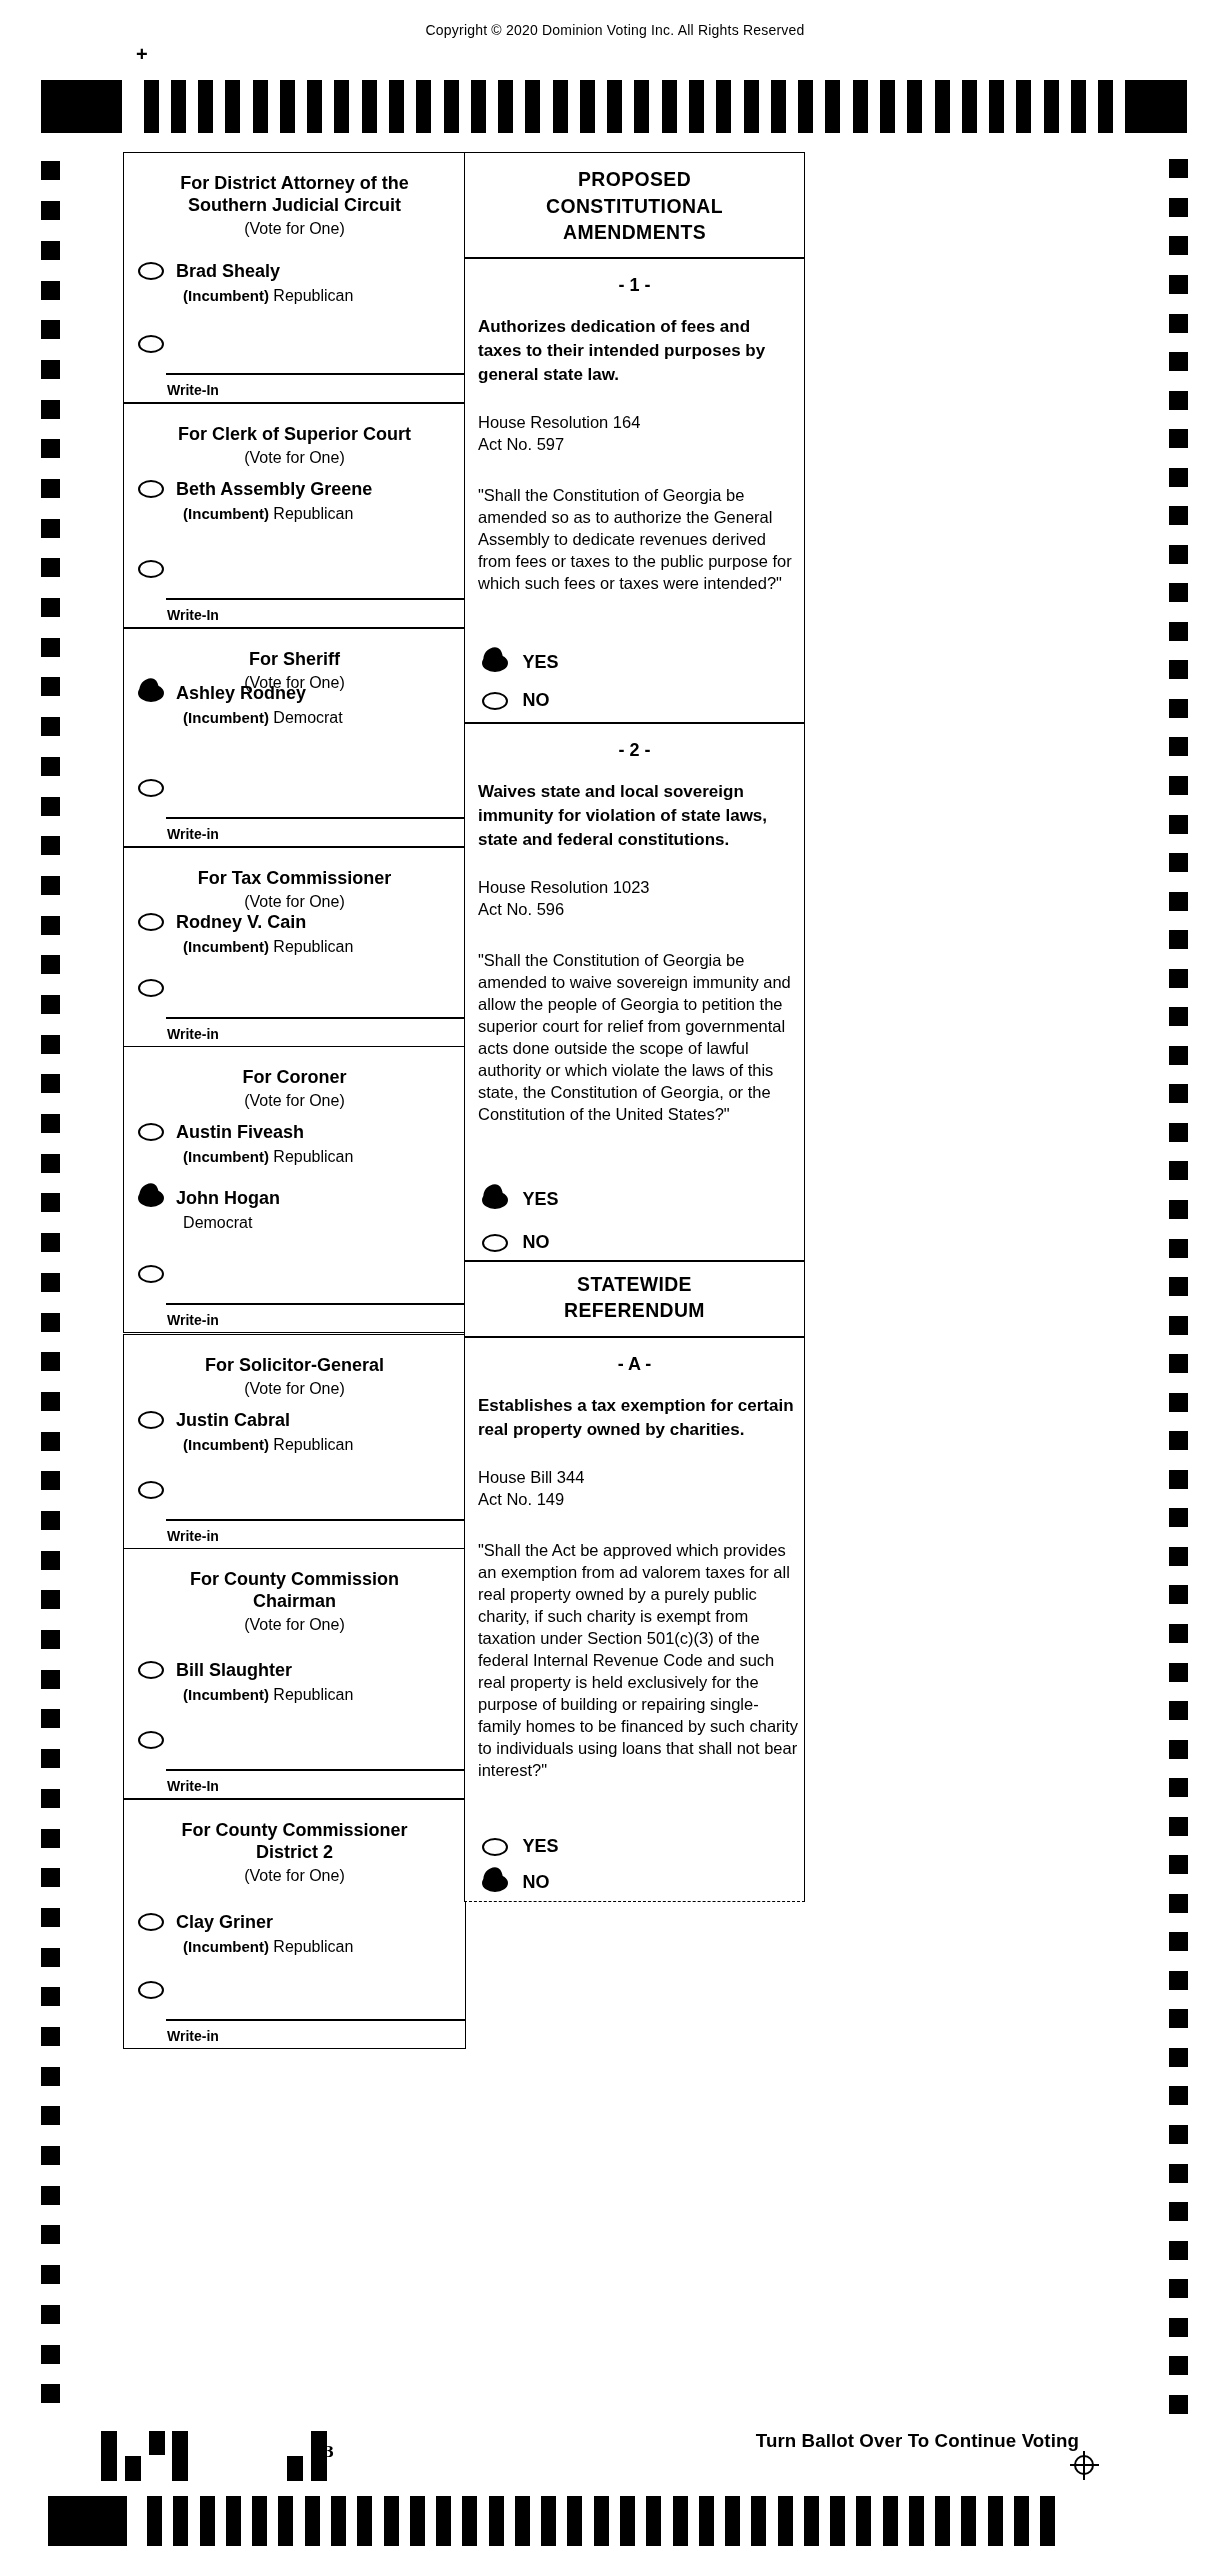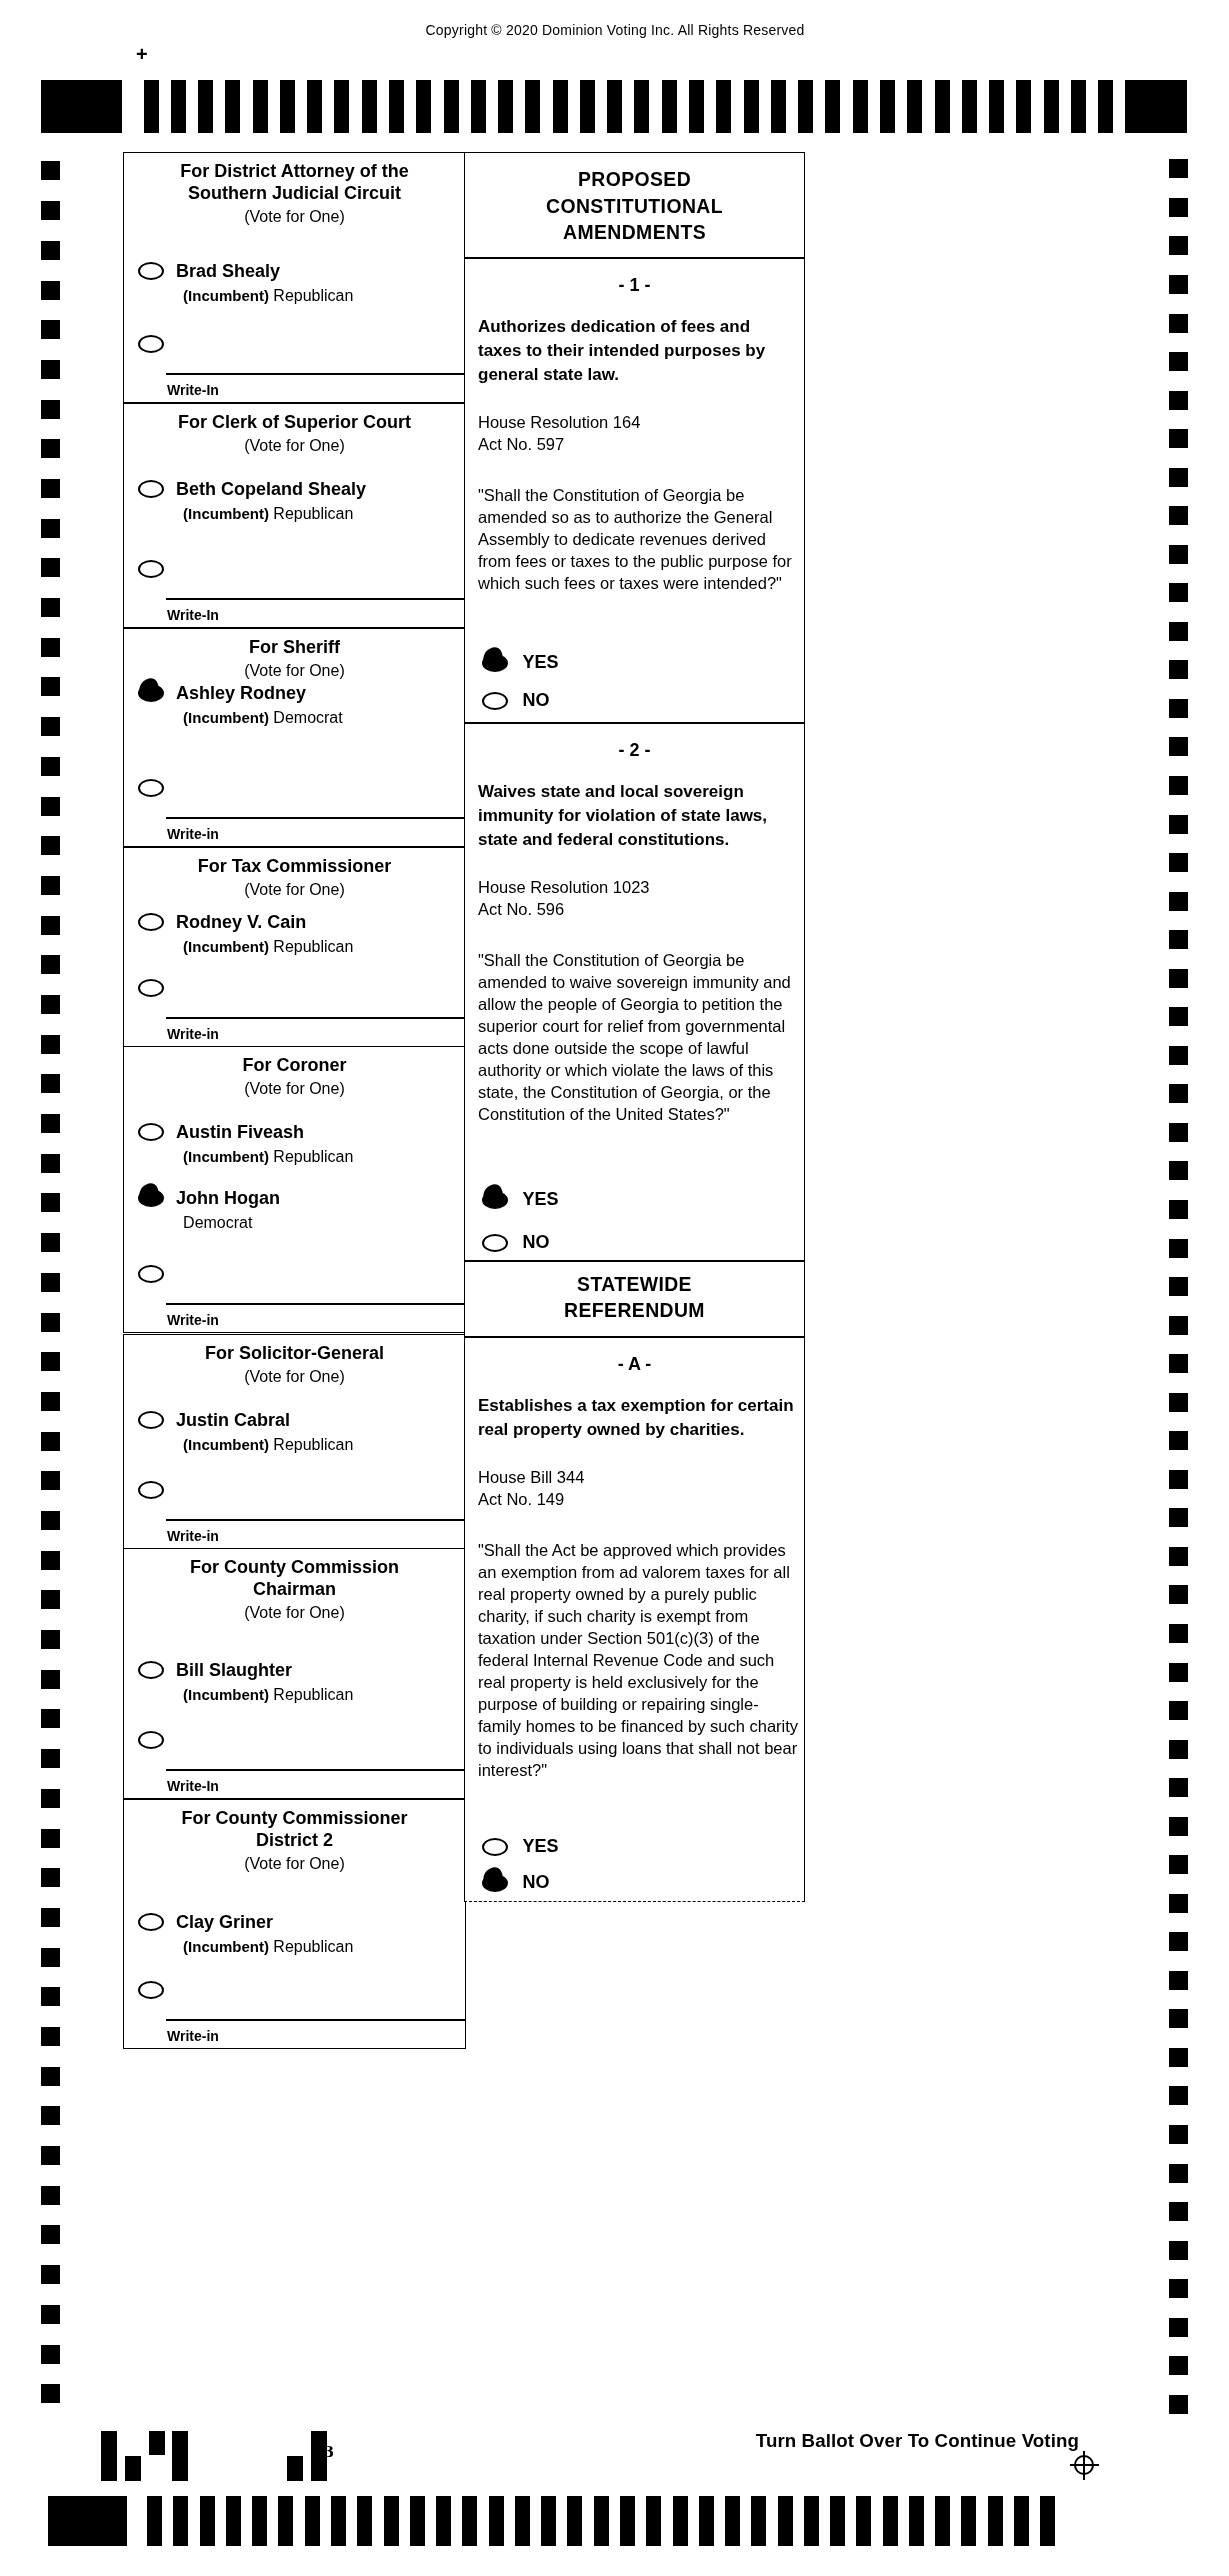--- a/index.html
+++ b/index.html
@@ -5,21 +5,21 @@
   html,body{margin:0;padding:0;background:#fff}
   body{position:relative;width:1230px;height:2576px;font-family:"Liberation Sans",sans-serif;color:#000;overflow:hidden}
   .blk{position:absolute;background:#000}
   .tm{position:absolute;background:#000}
   .copyright{position:absolute;top:21.5px;left:0;width:100%;text-align:center;font-size:14px;letter-spacing:0.2px}
   .plus{position:absolute;left:136px;top:43px;font-size:20px;font-weight:bold}
   
   .box{position:absolute;left:123px;width:343px;border:1.4px solid #000;box-sizing:border-box;background:#fff}
   .rbox{left:464px;width:341px}
   .hbox{text-align:center;font-weight:bold;font-size:19.4px;line-height:26.6px;padding-top:13px;letter-spacing:0.4px}
-  .c-title{font-weight:bold;font-size:18px;text-align:center;line-height:22px;margin-top:7px}
+  .c-title{font-weight:bold;font-size:18px;text-align:center;line-height:22px;margin-top:19px}
   .c-vote{font-size:16px;text-align:center;line-height:21.5px;margin-top:2.2px}
   .cand{position:absolute;left:14.4px;right:5.7px;display:flex;gap:11.5px;align-items:flex-start}
   .oval{display:inline-block;width:26px;height:18px;border:2.2px solid #000;border-radius:50%;flex:0 0 auto;background:#fff;box-sizing:border-box;position:relative}
   .oval.filled{background:#000}
   .oval.filled::before{content:'';position:absolute;left:-1.4px;top:-7.2px;width:20px;height:20px;background:#000;border-radius:62% 38% 55% 45%;transform:rotate(-18deg)}
   .cinfo{padding-top:0}
   .cname{font-size:18px;font-weight:bold;line-height:19.4px}
   .cparty{font-size:16px;margin-top:5.7px;margin-left:7.2px}
   .cparty b{font-size:15px}
   .wovalpos{position:absolute;left:14.4px;bottom:49px}
@@ -258,21 +258,21 @@
 </div>
 
 <div class="box" style="top:403px;height:225px">
   <div class="c-title">
     <div>For Clerk of Superior Court</div>
   </div>
   <div class="c-vote">(Vote for One)</div>
   <div class="cand" style="top:76px">
     <span class="oval"></span>
     <div class="cinfo">
-      <div class="cname">Beth Copeland Shealy</div>
+      <div class="cname">Beth Assembly Greene</div>
       <div class="cparty"><b>(Incumbent)</b> <span>Republican</span></div>
     </div>
   </div>
   <span class="oval wovalpos"></span>
   <div class="wline"></div>
   <div class="wlabel">Write-In</div>
 </div>
 
 <div class="box" style="top:628px;height:219px">
   <div class="c-title">

